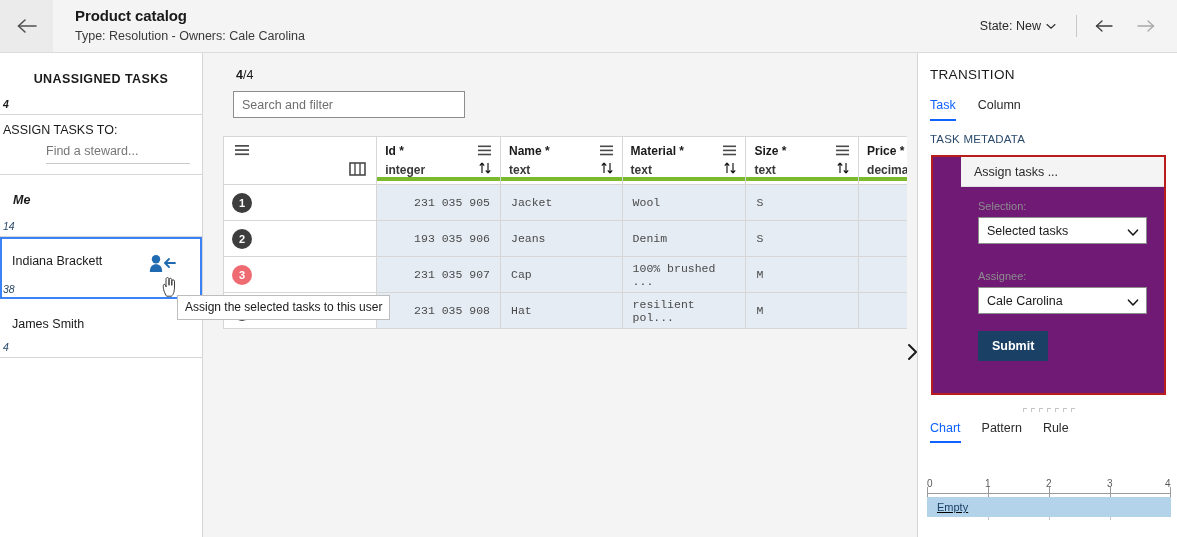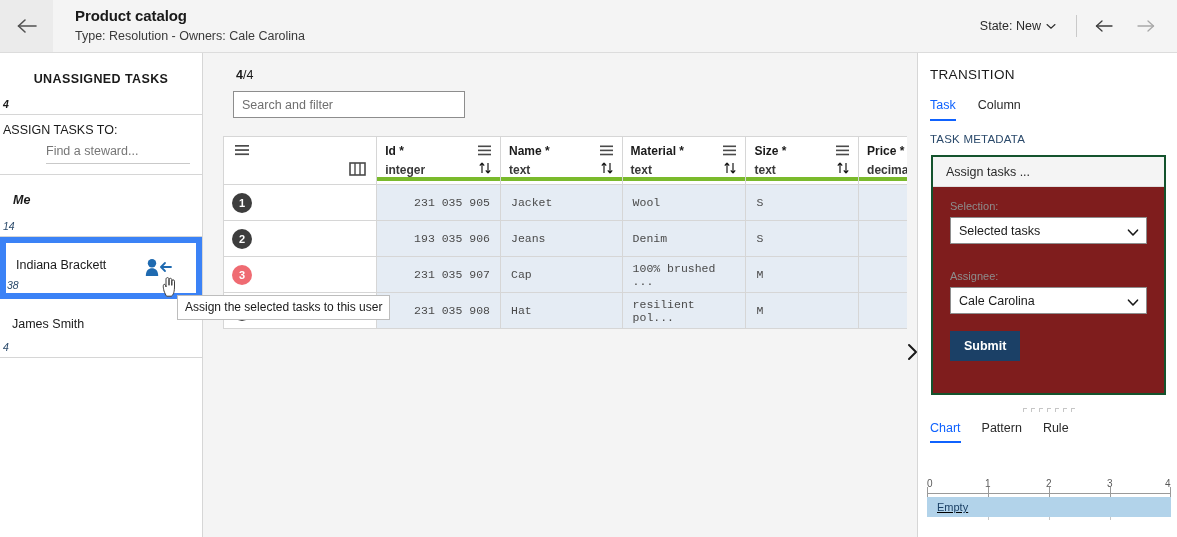--- a/index.html
+++ b/index.html
@@ -66,21 +66,21 @@
   #steward-input::placeholder { color: #767676; }
   #steward-search-icon { padding-left: 6px; cursor: pointer; display: flex; }
 
   .steward-row { position: relative; height: 59px; border-bottom: 1px solid #d6d6d6; }
   .steward-row .sname {
     position: absolute; left: 12px; top: 18px; font-size: 12.5px; color: #1a1a1a;
   }
   .steward-row.me .sname { font-style: italic; font-weight: bold; left: 13px; }
   #me-row { height: 62px; }
   #indiana-row {
-    border: 6px solid #3b82f6; height: 62px; background: #fff;
+    border: 2px solid #3b82f6; height: 62px; background: #fff;
   }
   #indiana-row .sname { top: 15px; left: 10px; }
   #indiana-row .count-badge { left: 1px; bottom: 2px; }
   #assign-user-icon {
     position: absolute; right: 24px; top: 15px; cursor: pointer;
     display: flex; align-items: center;
   }
   #cursor-glyph { position: absolute; left: 160px; top: 275px; z-index: 30; }
   #tooltip {
     position: absolute; left: 177px; top: 295px; z-index: 40;
@@ -171,21 +171,21 @@
   }
   #rtabs { position: absolute; left: 12px; top: 45px; display: flex; gap: 22px; }
   .rtab { font-size: 12.5px; color: #2a2a2a; cursor: pointer; padding-bottom: 7px; }
   .rtab.active { color: #0f62fe; border-bottom: 2px solid #0f62fe; }
   #task-metadata {
     position: absolute; left: 12px; top: 80px; font-size: 11.5px; color: #2b4a6b;
     letter-spacing: 0.2px;
   }
   #assign-card {
     position: absolute; left: 13px; top: 102px; width: 235px; height: 240px;
-    border: 2px solid #14532d; background: #7f1d1d;
+    border: 2px solid #b91c1c; background: #701a75; padding-left: 28px;
   }
   #assign-card-header {
     height: 30px; background: #f4f4f4; border-bottom: 1px solid #e0e0e0;
     font-size: 12.5px; color: #2a2a2a; display: flex; align-items: center;
     padding-left: 13px;
   }
   .field-label {
     font-size: 11px; color: #8d8d8d; margin: 13px 0 5px 17px;
   }
   .sel-wrap { margin: 0 17px; position: relative; }

